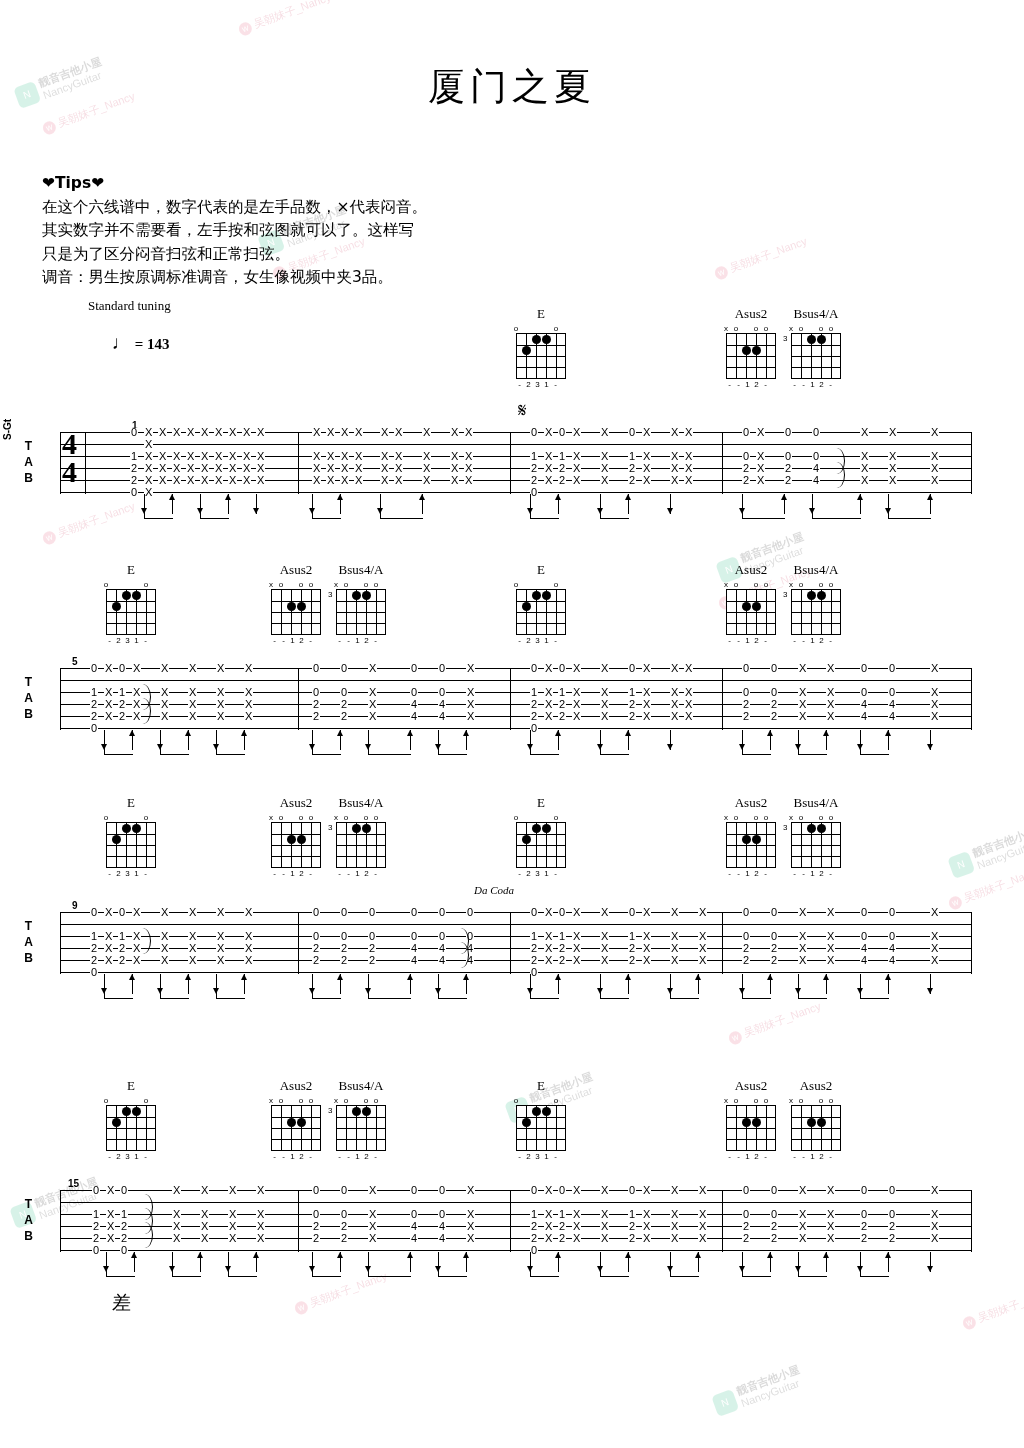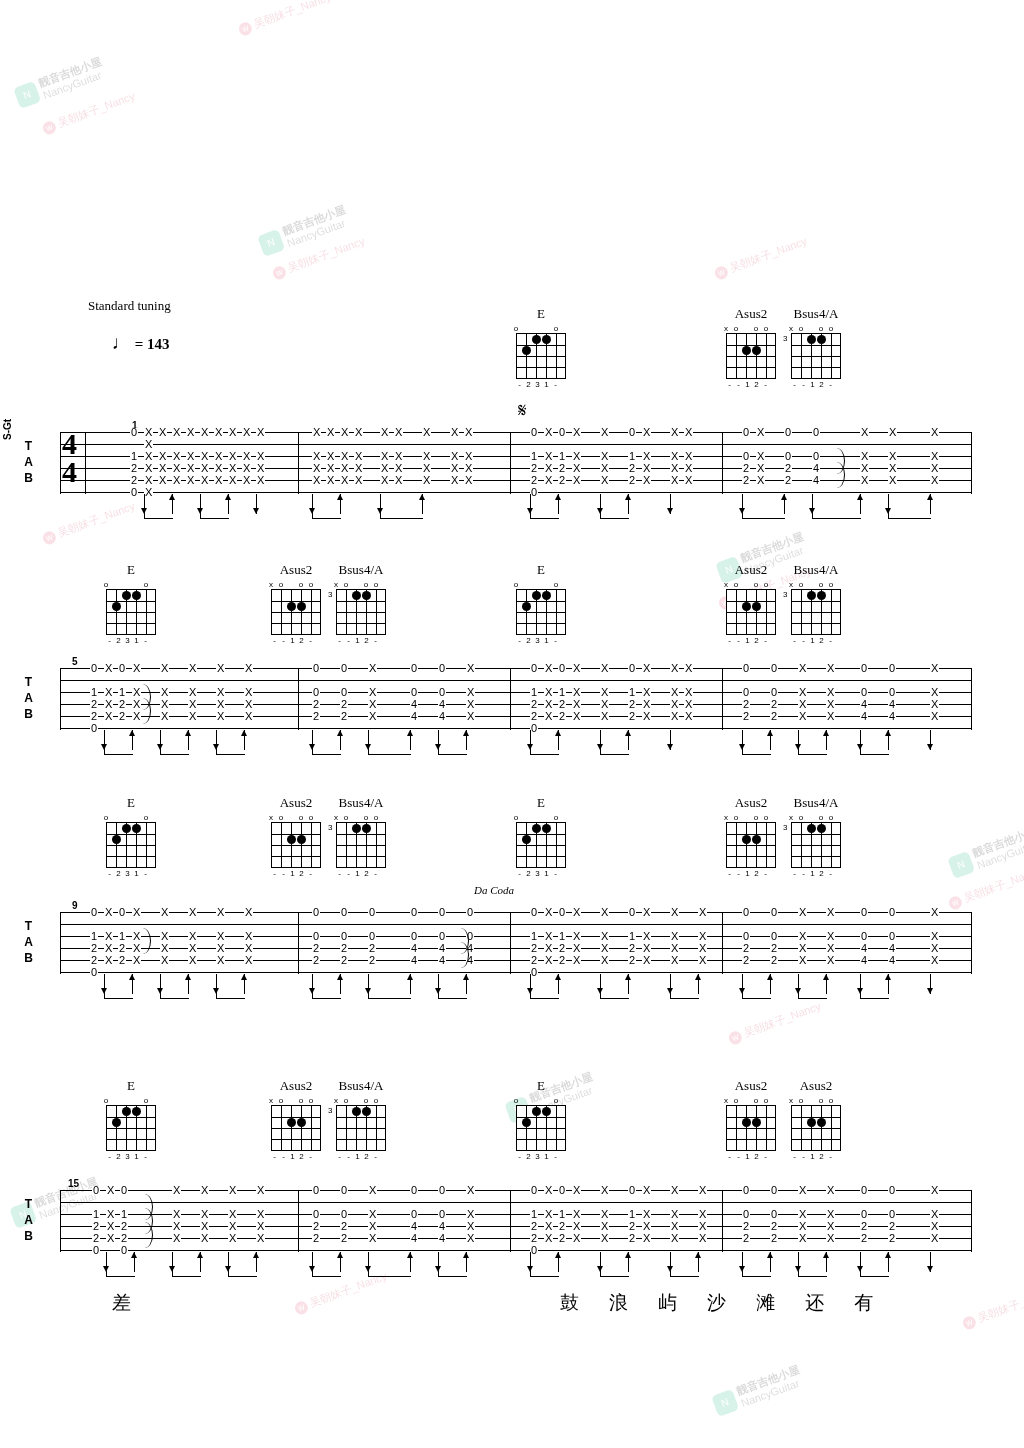--- a/index.html
+++ b/index.html
@@ -142,21 +142,29 @@
   <div class="wm2" style="left:40px;top:105px;transform:rotate(-20deg);"><span class="circ">w</span><span>吴朝妹子_Nancy</span></div>
   <div class="wm2" style="left:712px;top:250px;transform:rotate(-20deg);"><span class="circ">w</span><span>吴朝妹子_Nancy</span></div>
   <div class="wm2" style="left:270px;top:250px;transform:rotate(-20deg);"><span class="circ">w</span><span>吴朝妹子_Nancy</span></div>
   <div class="wm2" style="left:40px;top:515px;transform:rotate(-20deg);"><span class="circ">w</span><span>吴朝妹子_Nancy</span></div>
   <div class="wm2" style="left:716px;top:580px;transform:rotate(-20deg);"><span class="circ">w</span><span>吴朝妹子_Nancy</span></div>
   <div class="wm2" style="left:946px;top:880px;transform:rotate(-20deg);"><span class="circ">w</span><span>吴朝妹子_Nancy</span></div>
   <div class="wm2" style="left:726px;top:1015px;transform:rotate(-20deg);"><span class="circ">w</span><span>吴朝妹子_Nancy</span></div>
   <div class="wm2" style="left:292px;top:1285px;transform:rotate(-20deg);"><span class="circ">w</span><span>吴朝妹子_Nancy</span></div>
   <div class="wm2" style="left:960px;top:1300px;transform:rotate(-20deg);"><span class="circ">w</span><span>吴朝妹子_Nancy</span></div>
 
-
+  <div class="title">厦门之夏</div>
+
+  <div class="tips">
+    <div class="hd">❤Tips❤</div>
+    <div>在这个六线谱中，数字代表的是左手品数，×代表闷音。</div>
+    <div>其实数字并不需要看，左手按和弦图就可以了。这样写</div>
+    <div>只是为了区分闷音扫弦和正常扫弦。</div>
+    <div>调音：男生按原调标准调音，女生像视频中夹3品。</div>
+  </div>
 
   <div class="tuning">Standard tuning</div>
   <div class="tempo">
     <span class="note">♩</span>
     <span>= 143</span>
   </div>
 
   <div class="chord" style="left:512px;top:306px;">
     <div class="cname">E</div>
     <div class="top">
@@ -1483,15 +1491,14 @@
       <div class="strum arrowdn" style="left:800px;top:0;height:20px;"></div>
       <div class="strum arrowup" style="left:828px;top:0;height:20px;"></div>
       <div class="strum arrowdn" style="left:870px;top:0;height:20px;"></div>
       <div class="hook" style="left:682px;top:18px;width:28px;height:6px;"></div>
       <div class="hook" style="left:738px;top:18px;width:28px;height:6px;"></div>
       <div class="hook" style="left:800px;top:18px;width:28px;height:6px;"></div>
     </div>
   </div>
 
   <div class="lyric" style="left:112px;top:1290px;">差</div>
-  <div class="lyric" style="left:560px;top:1290px;letter-spacing:12px;">鼓 浪 屿  沙 滩 还 有</div>
 
 </div>
 
 </body></html>

